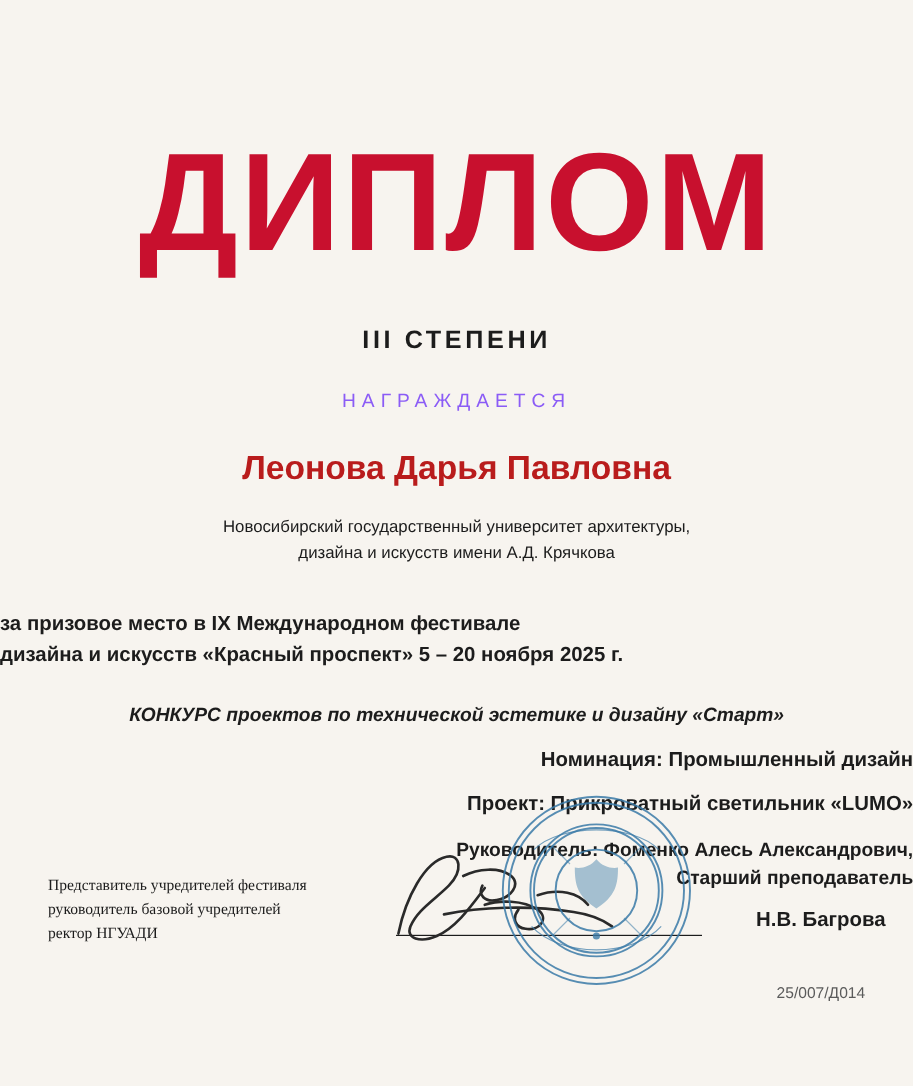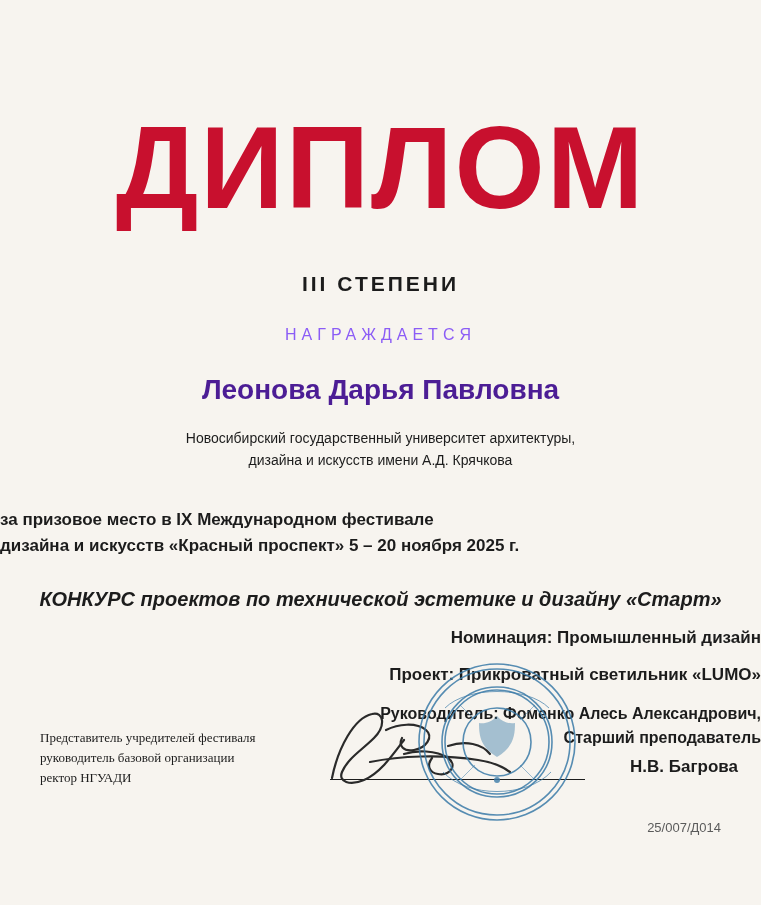--- a/index.html
+++ b/index.html
@@ -46,42 +46,42 @@
     font-size: 16px;
     letter-spacing: 5px;
     margin-top: 30px;
     color: #8b5cf6;
   }
   .recipient {
     text-align: center;
     font-weight: bold;
     font-size: 28px;
     margin-top: 30px;
-    color: #4c1d95;
+    color: #b91c1c;
   }
   .institution {
     text-align: center;
     font-size: 14px;
     line-height: 1.55;
     margin-top: 22px;
     color: #1c1c1c;
   }
   .institution div { display: block; }
   .reason {
     text-align: left;
     font-weight: bold;
     font-size: 17px;
     line-height: 1.5;
     margin-top: 36px;
     color: #1c1c1c;
   }
   .reason div { display: block; }
   .contest {
     text-align: center;
-    font-size: 20px;
+    font-size: 16px;
     font-style: italic;
     font-weight: bold;
     margin-top: 30px;
     color: #1c1c1c;
   }
   .nomination,
   .project {
     text-align: right;
     font-weight: bold;
     font-size: 17px;
@@ -182,21 +182,21 @@
 
   <div class="project">Проект: Прикроватный светильник «LUMO»</div>
 
   <div class="supervisor">
     <div>Руководитель: Фоменко Алесь Александрович,</div>
     <div>Старший преподаватель</div>
   </div>
 
   <div class="signature-block">
     <div>Представитель учредителей фестиваля</div>
-    <div>руководитель базовой организации</div>
+    <div>руководитель базовой учредителей</div>
     <div>ректор НГУАДИ</div>
   </div>
 
   <div class="sign-line"></div>
 
   <svg class="handwriting" viewBox="0 0 220 100" xmlns="http://www.w3.org/2000/svg">
     <g fill="none" stroke="#2a2a2a" stroke-width="2.2" stroke-linecap="round">
       <path d="M12 78 C18 48, 34 18, 52 14 C64 11, 66 26, 54 38 C42 50, 28 58, 22 72 C18 82, 30 86, 44 80 C60 73, 72 56, 84 40"></path>
       <path d="M66 30 C78 24, 96 22, 106 30 C114 37, 106 48, 94 50 C84 52, 78 46, 82 38"></path>
       <path d="M84 54 C96 50, 116 50, 128 58 C138 65, 130 76, 118 74 C110 73, 106 66, 112 58"></path>

